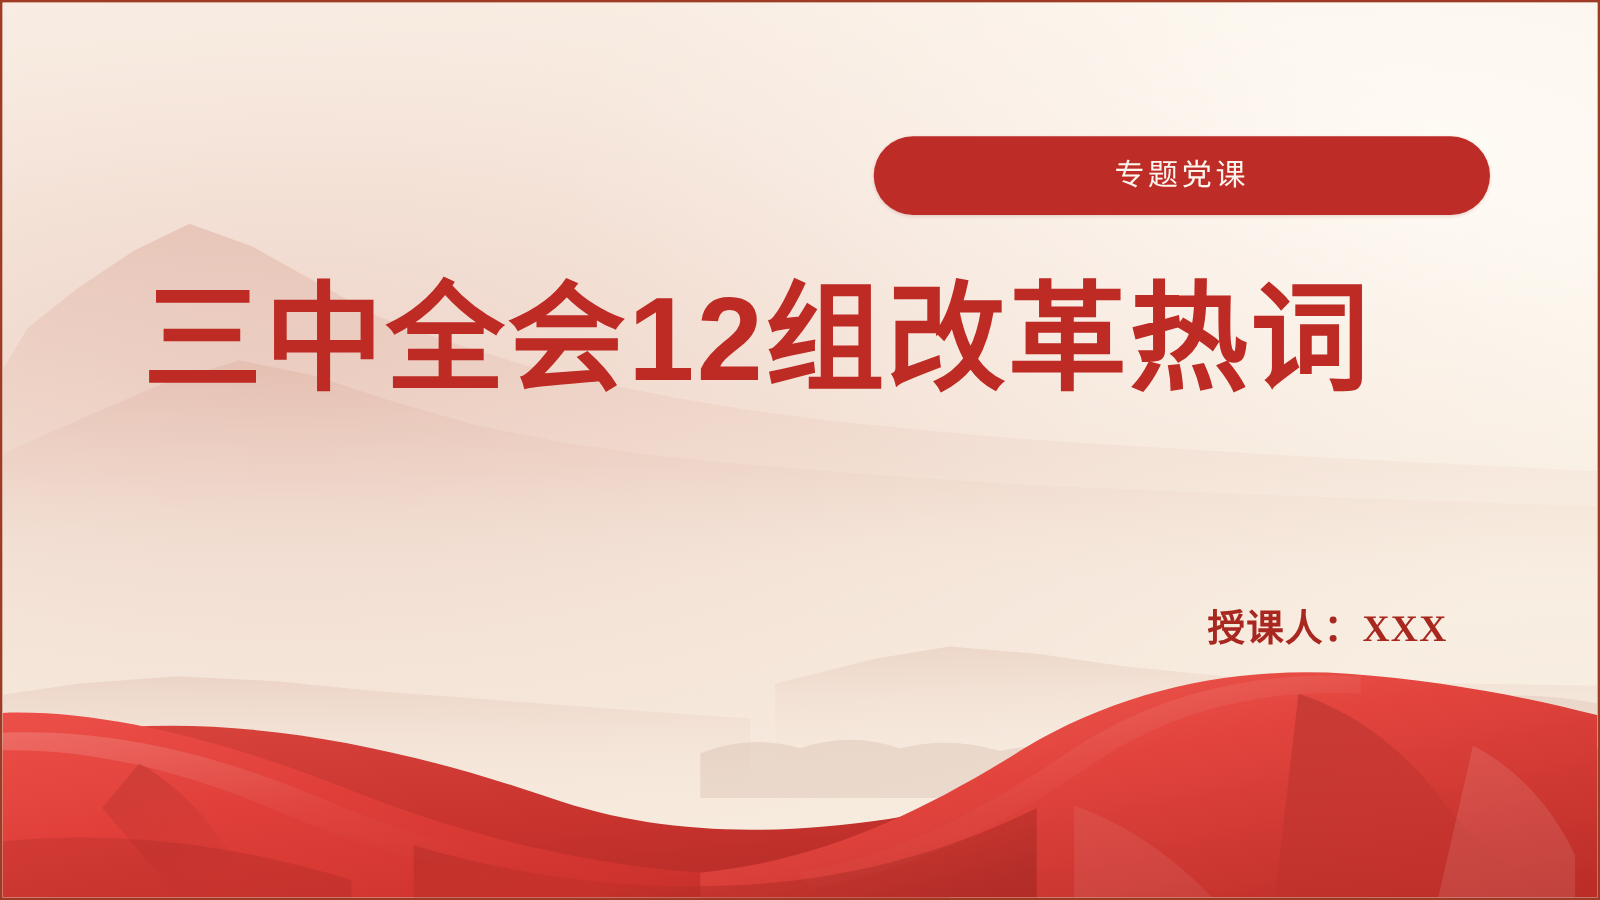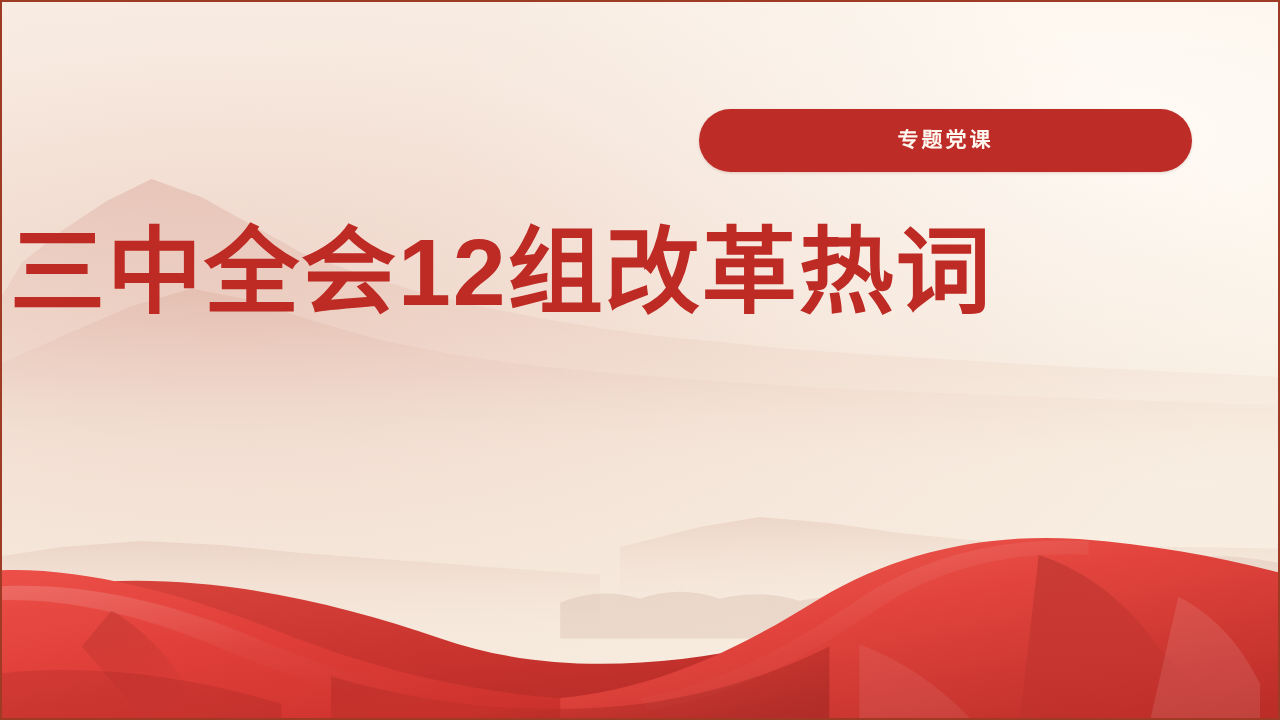--- a/index.html
+++ b/index.html
@@ -48,35 +48,35 @@
     border-radius: 34px;
     background: #be2c28;
     display: flex;
     align-items: center;
     justify-content: center;
     box-shadow: 0 1px 3px rgba(120,30,20,0.18);
   }
   .badge-text {
     color: #fdf6ee;
     font-family: "Liberation Serif", "DejaVu Serif", serif;
-    font-size: 21px;
-    font-weight: 700;
+    font-size: 24px;
+    font-weight: 400;
     letter-spacing: 3px;
     line-height: 1;
     white-space: nowrap;
   }
 
   
   .title-block {
     position: absolute;
     left: 0;
     top: 214px;
     width: 1200px;
     display: flex;
-    flex-direction: row;
+    flex-direction: column;
     align-items: center;
   }
   .title-line {
     color: #be2a24;
     font-family: "Liberation Sans", "DejaVu Sans", sans-serif;
     font-weight: 700;
     font-size: 95px;
     line-height: 1.18;
     letter-spacing: 2px;
     white-space: nowrap;
@@ -201,14 +201,15 @@
   </svg>
 
   <div class="badge">
     <span class="badge-text">专题党课</span>
   </div>
 
   <div class="title-block">
     <div class="title-line title-line-1">三中全会12组改革热词</div>
   </div>
 
+  <div class="presenter">授课人：XXX</div>
 
 </div>
 
 </body></html>

